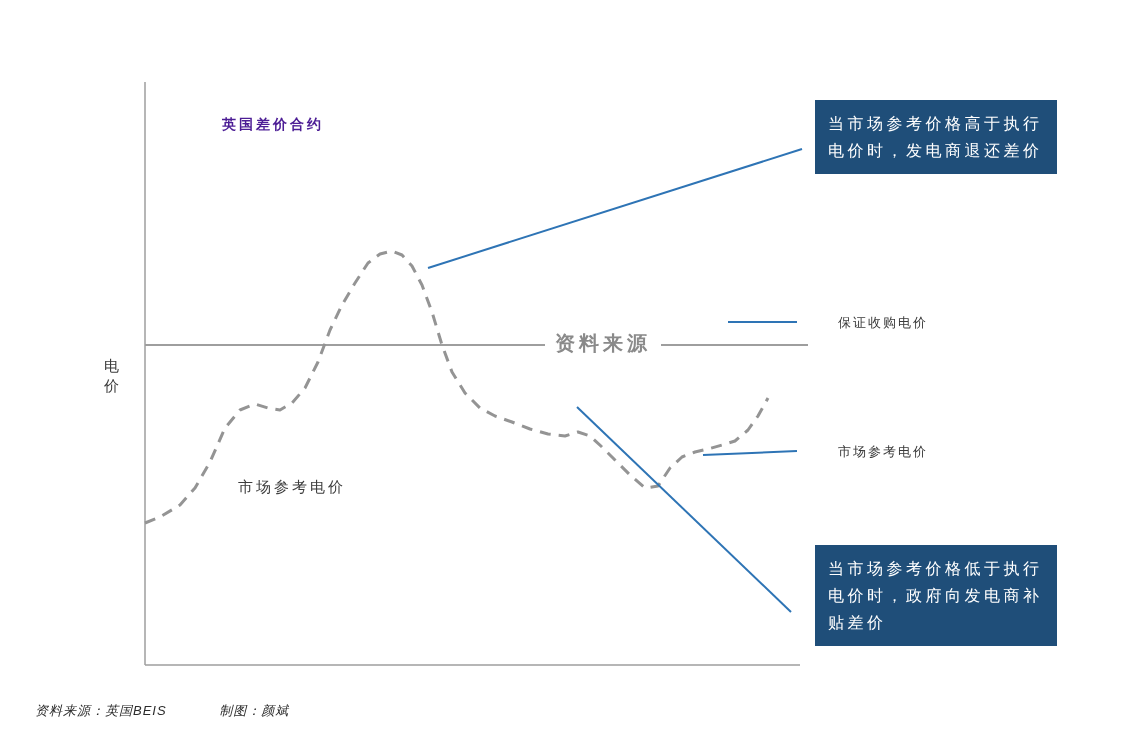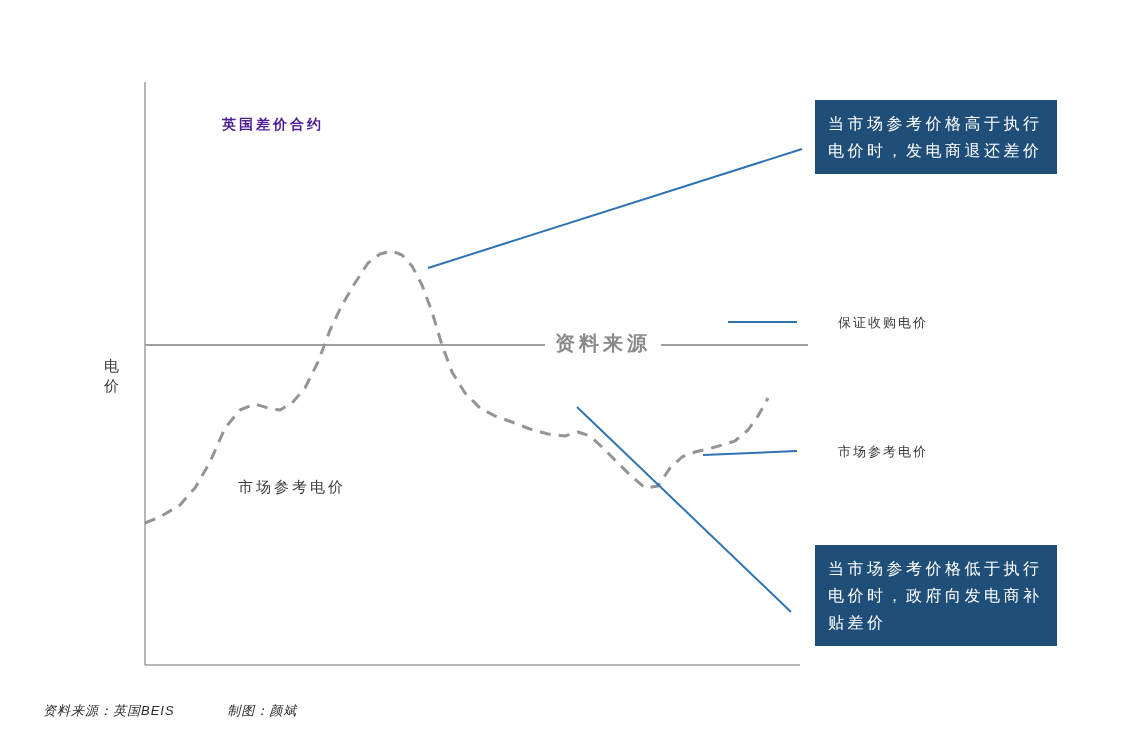--- a/index.html
+++ b/index.html
@@ -42,21 +42,21 @@
   .side-label.market{left:838px;top:443px;}
   .callout{
     left:815px;width:242px;box-sizing:border-box;
     background:#1f4e79;color:#ffffff;
     font-size:16px;letter-spacing:3.5px;line-height:27px;
     padding:10px 13px;
   }
   .callout.top{top:100px;}
   .callout.bottom{top:545px;}
   .source-line{
-    left:43px;top:702px;
+    left:35px;top:702px;
     font-size:13px;font-style:italic;color:#2b2b2b;letter-spacing:1px;
   }
   .source-line .credit{margin-left:48px;}
 </style>
 </head>
 <body>
 
 <div id="figure">
 
   <svg id="chart-svg" width="1130" height="748">

